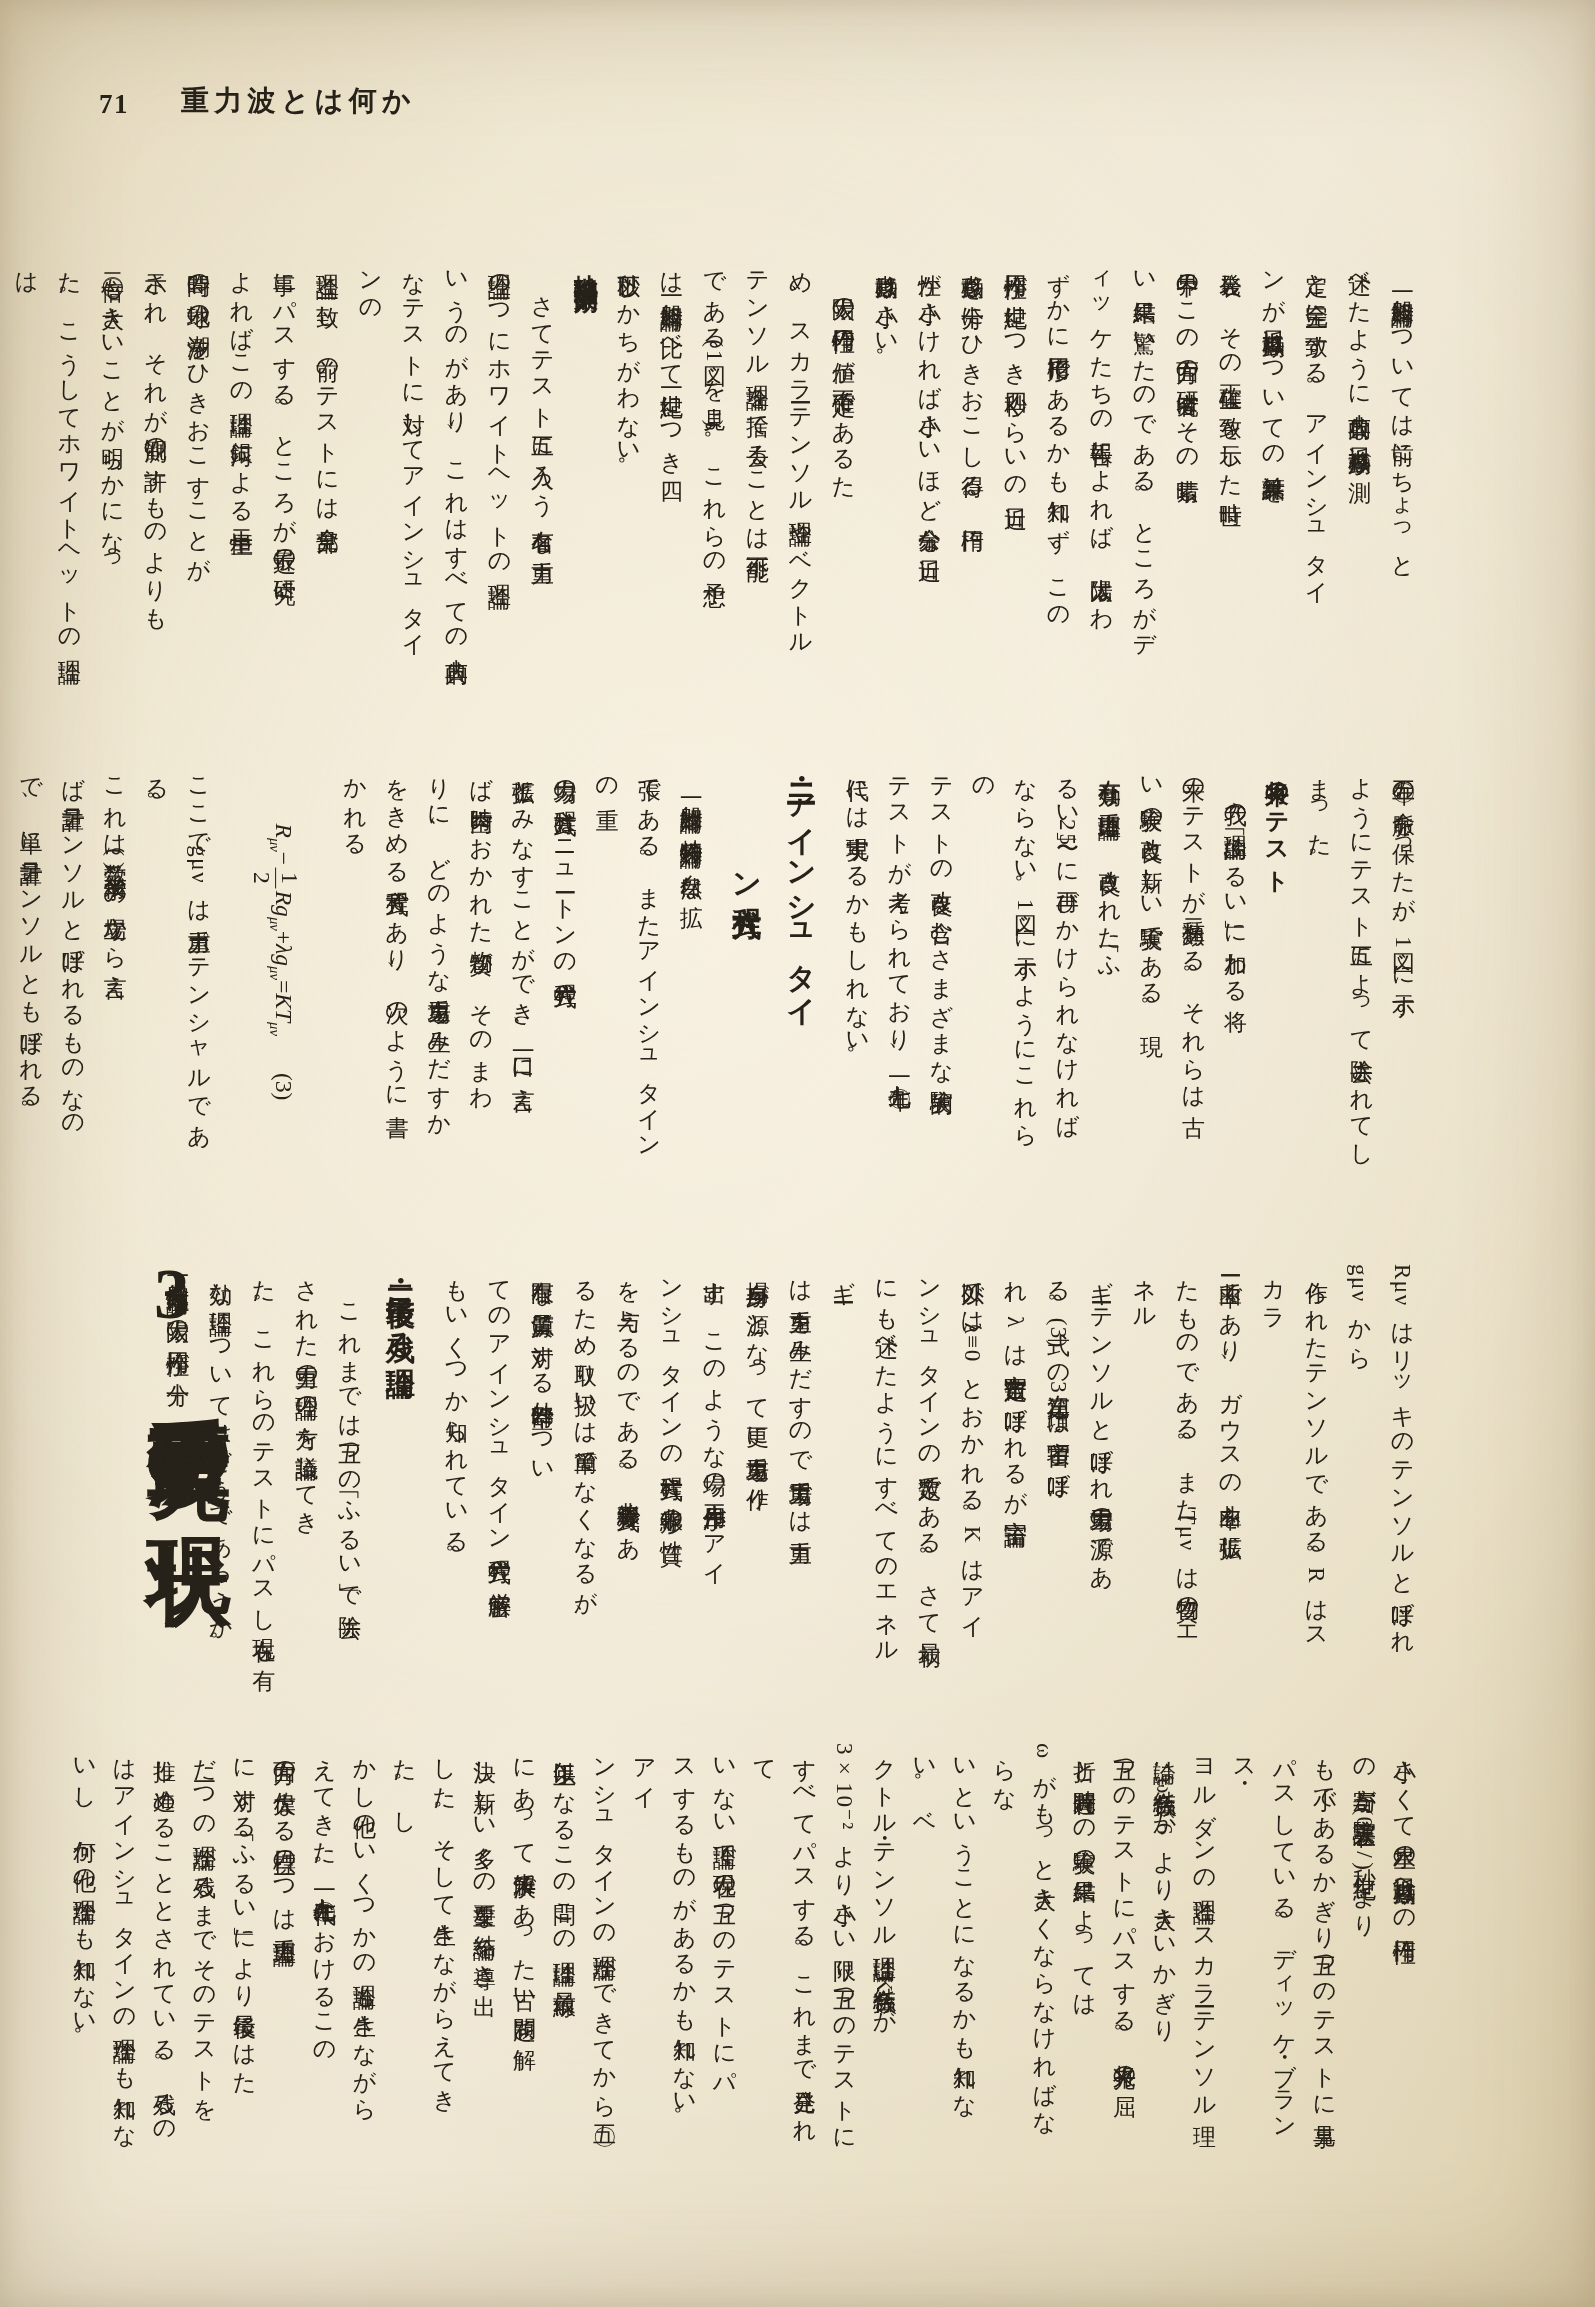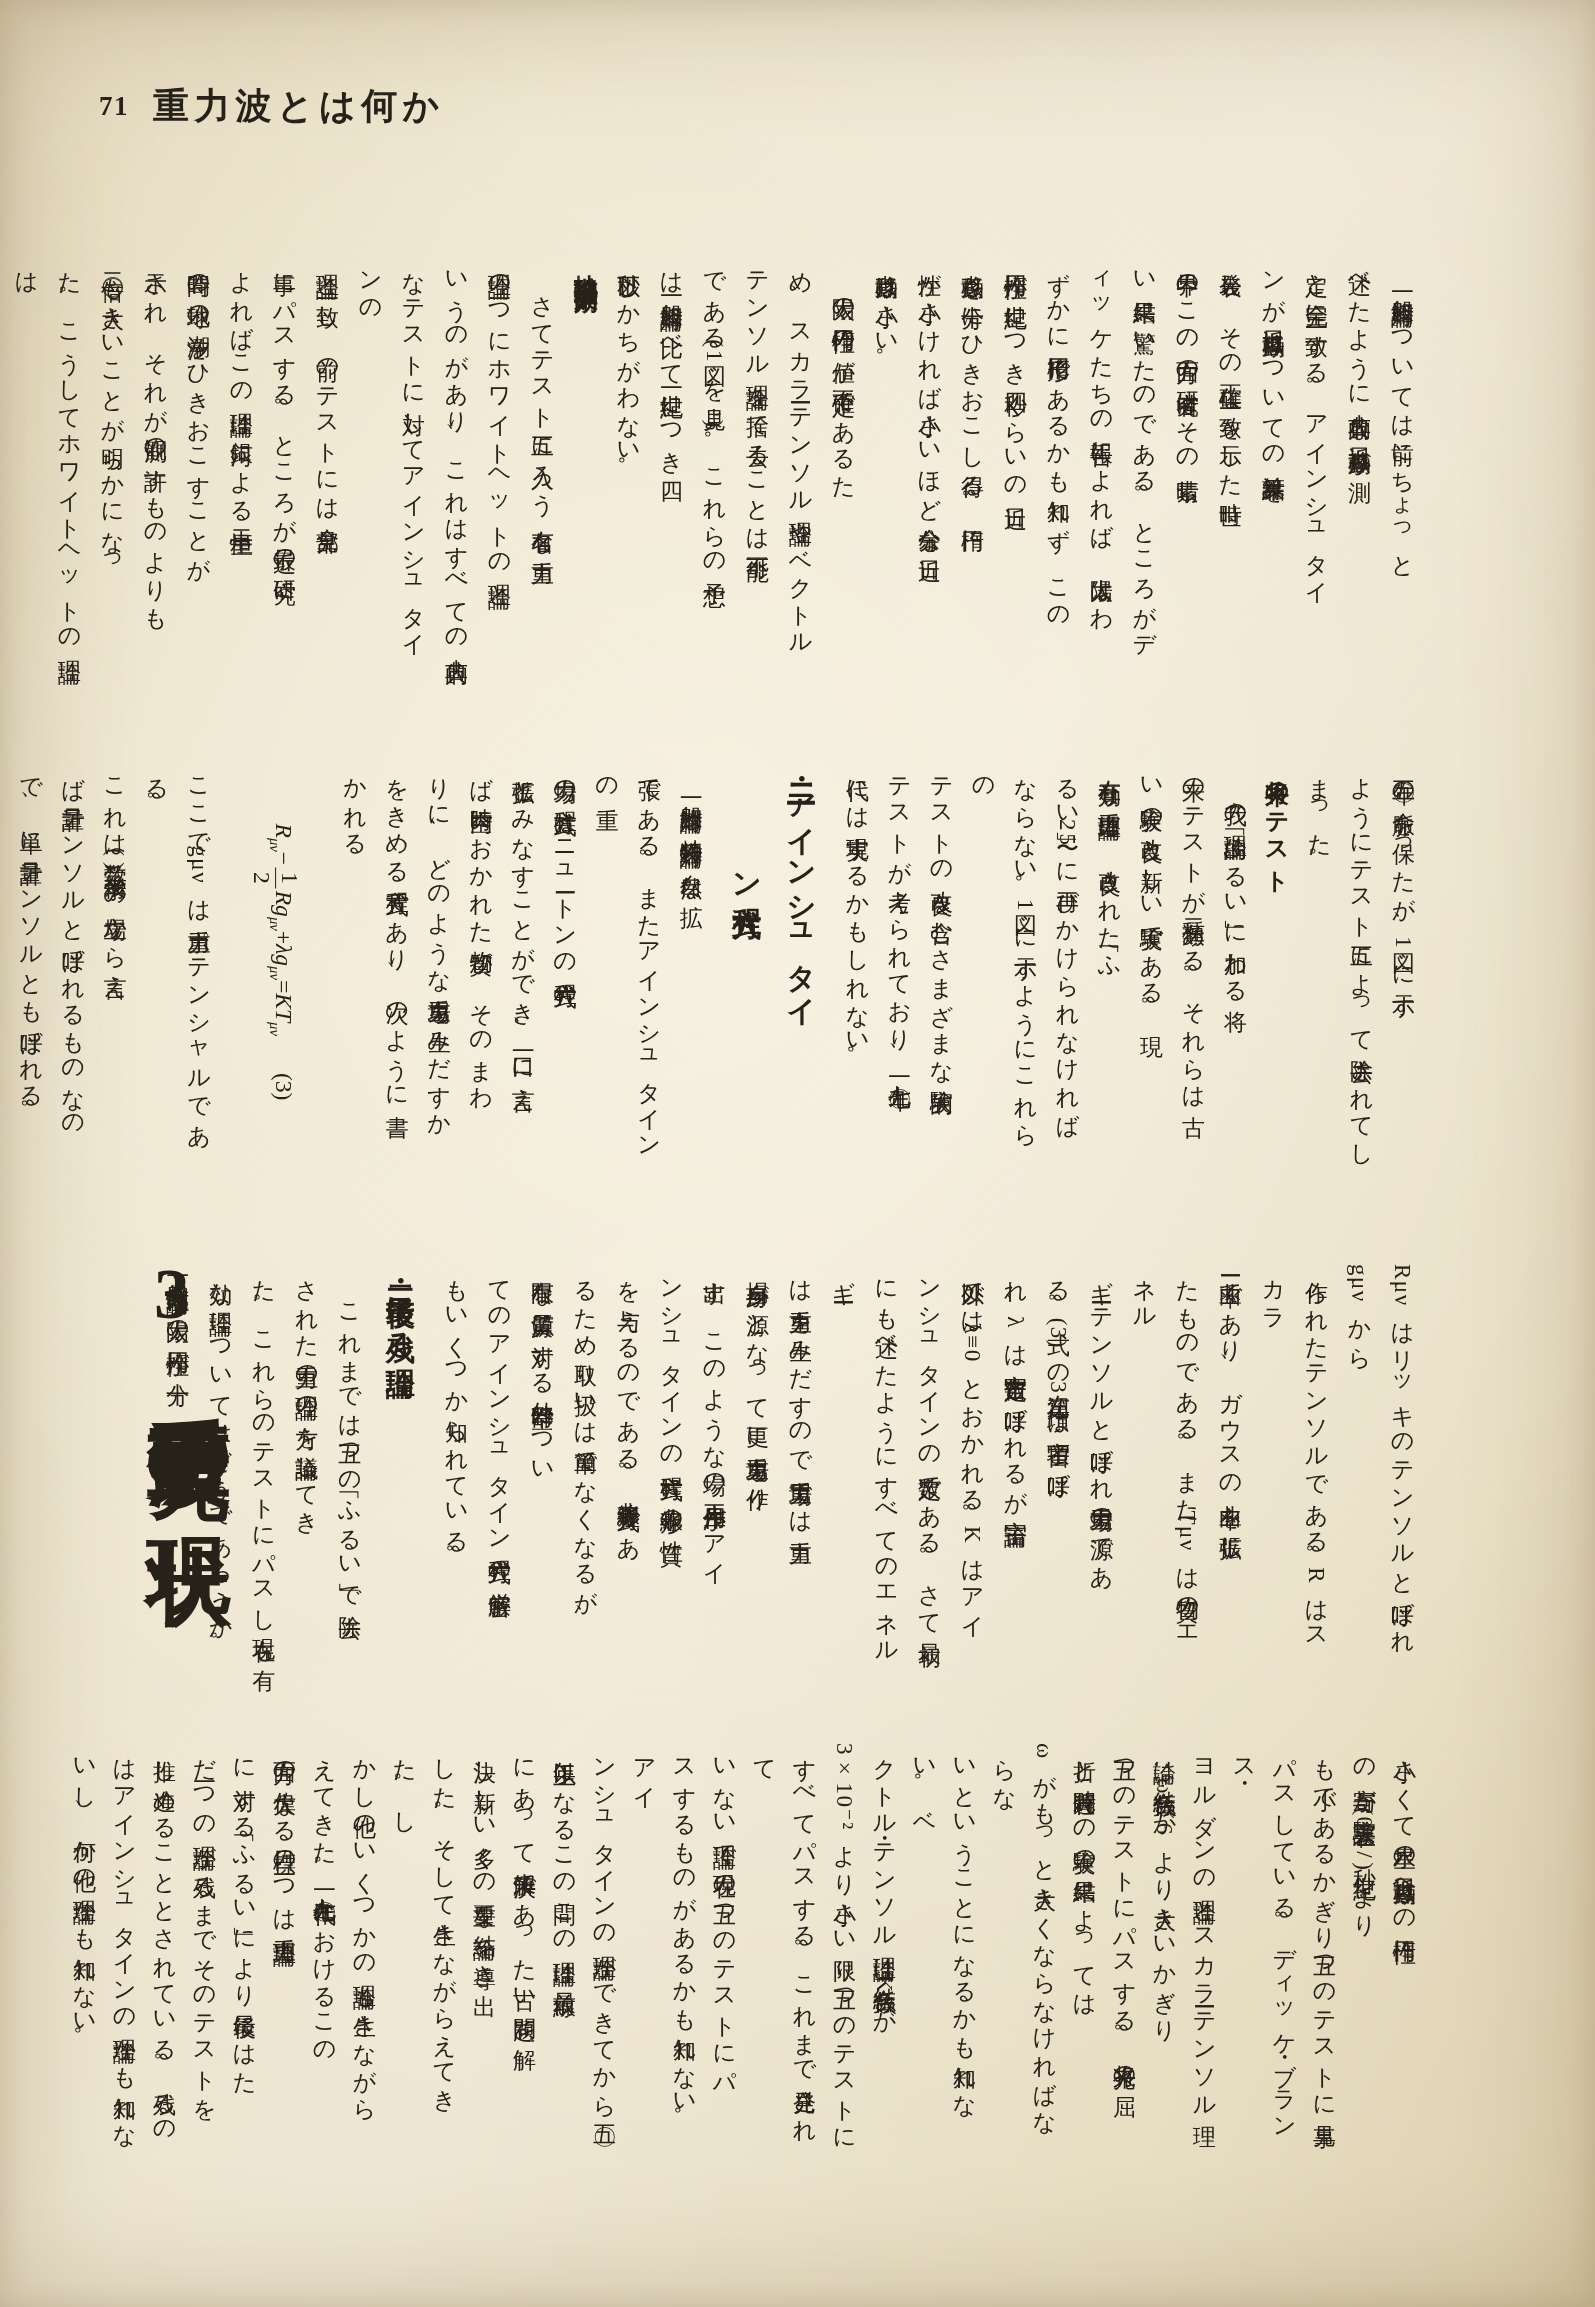--- a/index.html
+++ b/index.html
@@ -7,23 +7,23 @@
     width:1596px;height:2307px;position:relative;overflow:hidden;
     background:
       radial-gradient(ellipse 120% 90% at 42% 38%, rgba(255,252,242,.50), rgba(255,252,242,0) 62%),
       linear-gradient(115deg,#e0d4b6,#ebe2c9 22%,#efe7d4 52%,#e7ddc2 82%,#dccfad),
       #e9dfc6;
     box-shadow:inset 0 0 130px rgba(115,90,48,.30), inset 0 0 27.4px rgba(115,90,48,.16);
     font-family:"Liberation Serif","DejaVu Serif",serif;
     color:#262119;
   }
   
-  #running-head{position:absolute;left:99px;top:82px;display:flex;align-items:center;gap:24px;}
+  #running-head{position:absolute;left:99px;top:82px;display:flex;align-items:flex-end;gap:52px;}
   #page-num{font-size:27px;font-weight:700;letter-spacing:1.5px;}
-  #page-title{font-size:36px;font-weight:700;letter-spacing:5.3px;}
+  #page-title{font-size:28px;font-weight:700;letter-spacing:5.3px;}
   
   .band{position:absolute;right:172px;height:399px;writing-mode:vertical-rl;text-orientation:mixed;
         font-size:23px;letter-spacing:1.5px;}
   #band1{top:256px;--lh:43px;}
   #band2{top:762px;--lh:42px;}
   #band3{top:1264px;--lh:43px;}
   #band4{top:1743px;--lh:40px;}
   .band .col{line-height:var(--lh,43px);}
   .col.in{padding-top:24.4px;}
   .col.h1{font-family:"Liberation Sans","DejaVu Sans",sans-serif;font-weight:700;font-size:23.6px;letter-spacing:2.3px;}

